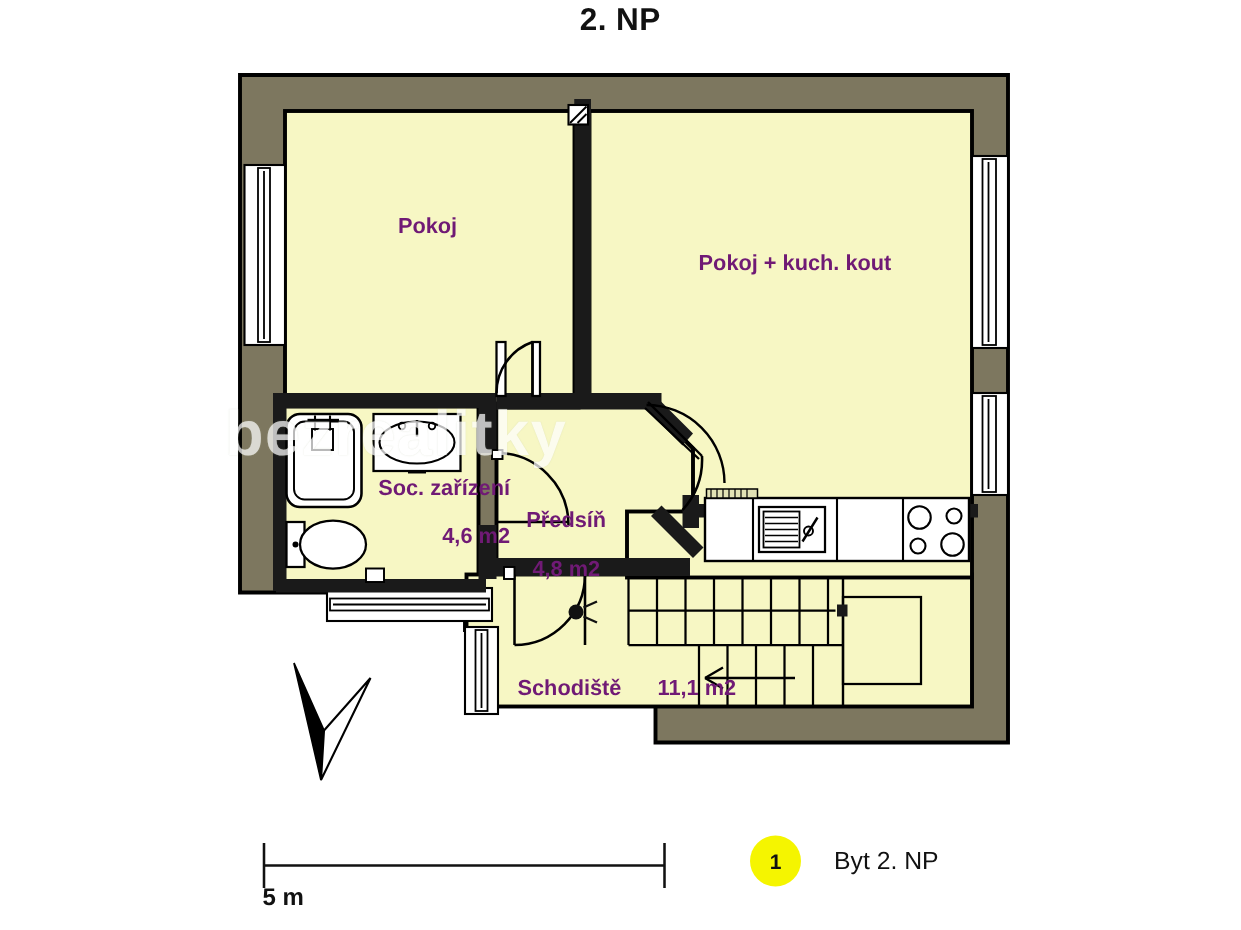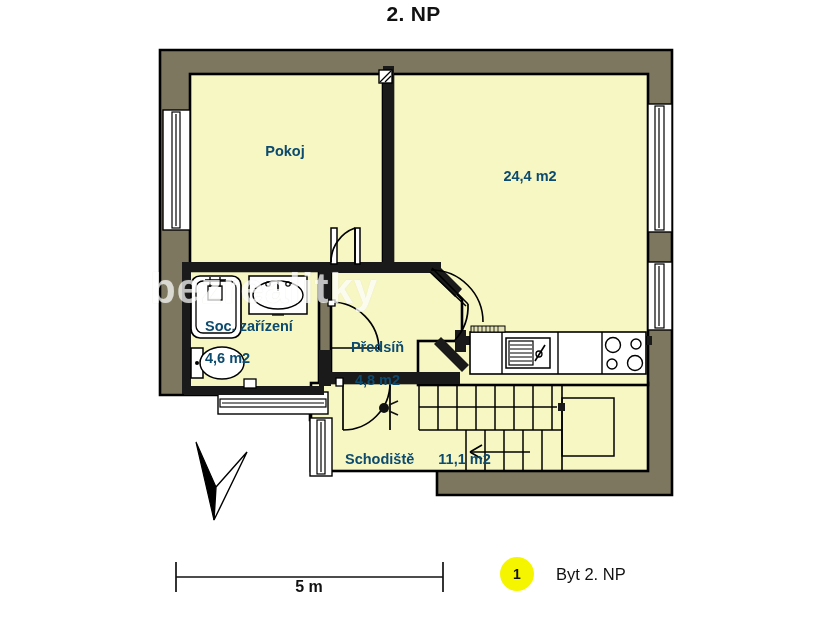--- a/index.html
+++ b/index.html
@@ -16,34 +16,34 @@
   svg{position:absolute;left:0;top:0;width:827px;height:620px;}
 
   .wm{
     position:absolute;left:150px;top:265px;width:560px;
     font-size:42px;font-weight:bold;color:#ffffff;
     text-shadow:0 0 1px rgba(180,190,160,.55);
     opacity:.72;letter-spacing:1px;pointer-events:none;
     -webkit-user-select:none;user-select:none;
   }
 
-  .lbl{position:absolute;color:#0c4a6e;font-weight:bold;white-space:nowrap;}
+  .lbl{position:absolute;color:#701a75;font-weight:bold;white-space:nowrap;}
   .lbl .nm{display:block;}
   .lbl .ar{display:block;}
 
   .l-pokoj{left:205px;top:135px;width:160px;text-align:center;font-size:14.5px;line-height:33px;}
   .l-kuch{left:420px;top:160px;width:220px;text-align:center;font-size:14.5px;line-height:33px;}
-  .l-soc{left:205px;top:310px;width:135px;text-align:left;font-size:14.5px;line-height:32px;}
+  .l-soc{left:205px;top:310px;width:135px;text-align:right;font-size:14.5px;line-height:32px;}
   .l-pred{left:330px;top:289px;width:95px;text-align:center;font-size:14.5px;line-height:33px;margin-top:42px;}
   .l-scho{left:333px;top:451px;font-size:14.5px;}
   .l-scho .nm{display:inline-block;margin-left:12px;}
   .l-scho .ar{display:inline-block;margin-left:20px;}
 
   .scaletxt{
-    position:absolute;left:175px;top:578px;width:268px;text-align:center;
+    position:absolute;left:175px;top:590px;width:268px;text-align:left;
     font-size:16px;font-weight:bold;color:#111111;
   }
   .legend{position:absolute;left:500px;top:557px;display:flex;align-items:center;}
   .legend .dot{
     width:34px;height:34px;border-radius:50%;background:#f5f500;
     display:flex;align-items:center;justify-content:center;
     font-size:14px;font-weight:bold;color:#111111;
   }
   .legend .ltxt{margin-left:22px;font-size:16.5px;font-weight:normal;color:#111111;}
 </style>
@@ -283,21 +283,21 @@
     </g>
   </svg>
 
   <div class="wm">bezrealitky</div>
 
   <div class="lbl l-pokoj">
     <span class="nm">Pokoj</span>
   </div>
 
   <div class="lbl l-kuch">
-    <span class="ar">24,4 m2</span>
+    <span class="nm">Pokoj + kuch. kout</span>
   </div>
 
   <div class="lbl l-soc">
     <span class="nm">Soc. zařízení</span>
     <span class="ar">4,6 m2</span>
   </div>
 
   <div class="lbl l-pred">
     <span class="nm">Předsíň</span>
     <span class="ar">4,8 m2</span>

